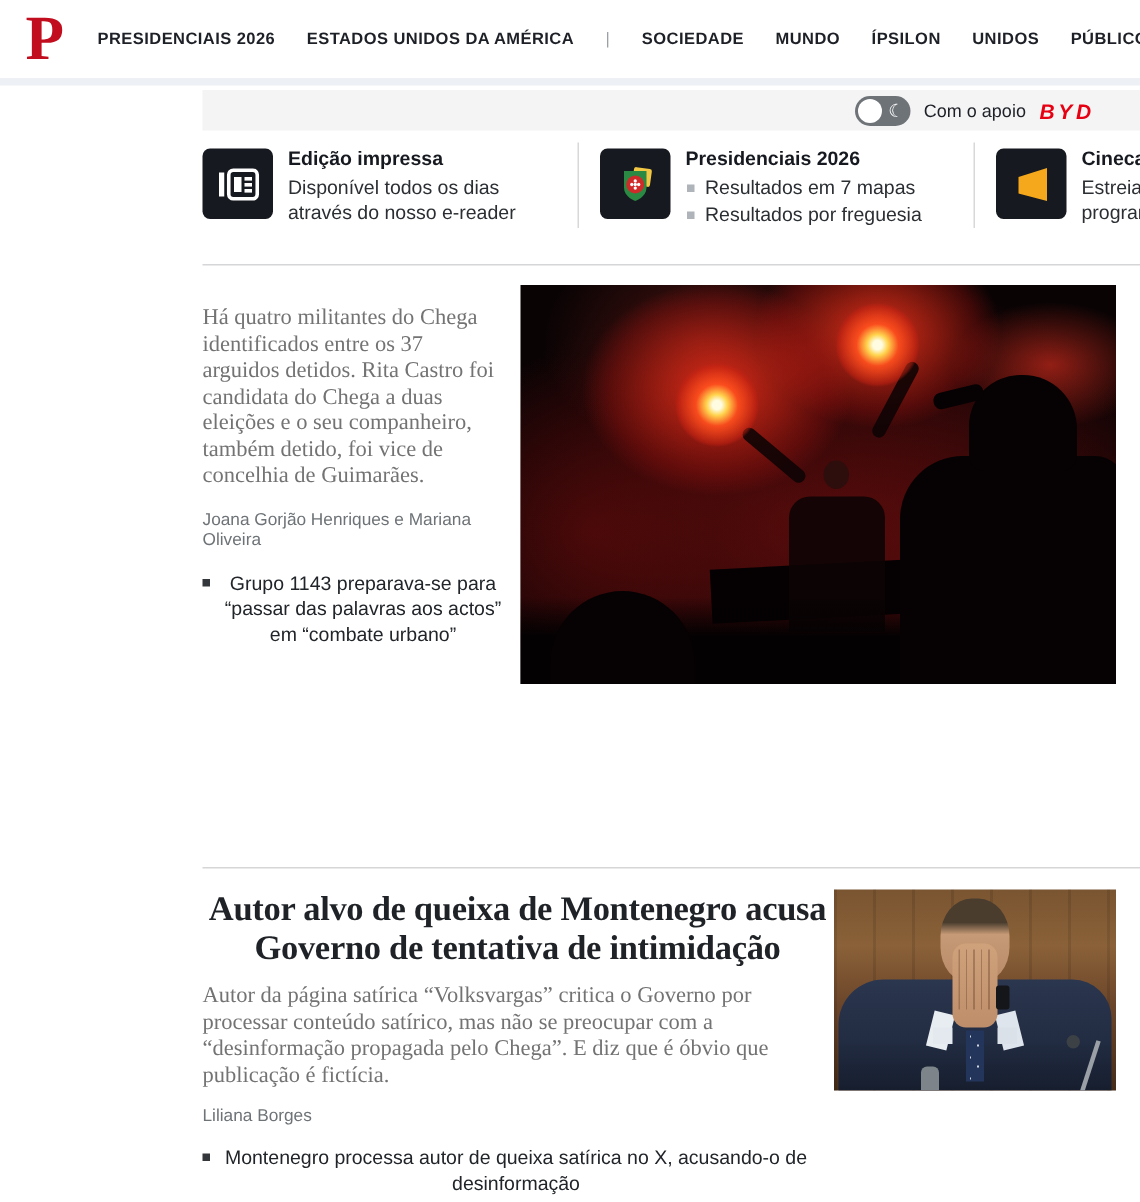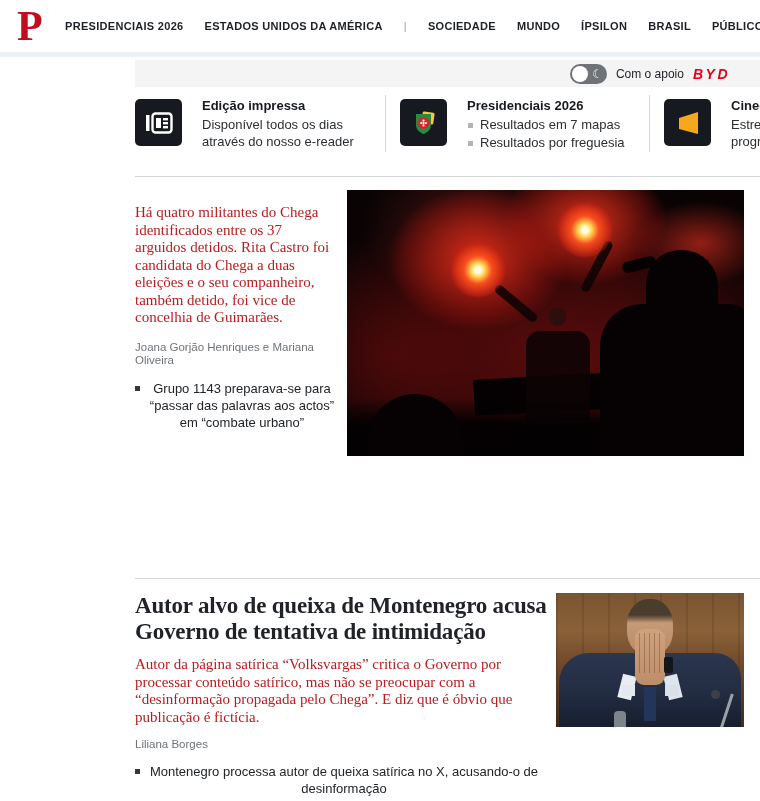--- a/index.html
+++ b/index.html
@@ -20,39 +20,39 @@
   .support-bar { position:absolute; top:60px; left:135px; width:780px; height:27px; background:#f4f4f5; }
   .support-inner { position:absolute; right:185px; top:0; height:27px; display:flex; align-items:center; gap:9px; }
   .toggle { position:relative; width:37px; height:20px; background:#6e7378; border-radius:10px; cursor:pointer; }
   .toggle .knob { position:absolute; left:2px; top:2px; width:16px; height:16px; border-radius:50%; background:#fff; }
   .toggle .moon { position:absolute; right:4px; top:1px; color:#fff; font-size:12px; line-height:18px; }
   .support-label { font-size:12px; color:#1d2026; }
   .sponsor { font-size:14px; font-weight:800; letter-spacing:2.5px; color:#e60012; font-style:italic; }
 
   
   .promo-row { position:absolute; top:95px; left:135px; width:780px; display:flex; }
-  .promo { width:235px; margin-right:15px; display:flex; gap:20px; }
+  .promo { width:235px; margin-right:15px; display:flex; gap:10px; }
   .promo + .promo { border-left:1px solid #d8d8d8; padding-left:14px; width:249px; }
   .promo-icon { flex-shrink:0; width:47px; height:47px; margin-top:4px; background:#16191f; border-radius:5px;
     display:flex; align-items:center; justify-content:center; }
   .promo-title { font-size:13px; font-weight:bold; color:#16191f; margin:3px 0 3px; cursor:pointer; }
   .promo-desc { font-size:13px; line-height:17px; color:#2b2f33; }
   .promo-list { list-style:none; }
   .promo-list li { position:relative; padding-left:13px; font-size:13px; line-height:18px; color:#2b2f33; cursor:pointer; }
   .promo-list li::before { content:""; position:absolute; left:1px; top:7px; width:5px; height:5px; background:#aeb4ba; }
 
   
   .rule { position:absolute; left:135px; width:780px; border-top:1px solid #d5d6d8; }
 
   
   .article1 { position:absolute; top:190px; left:135px; width:780px; }
   .a1-text { position:absolute; left:0; top:1px; width:201px; }
   .headline { font-family:"Liberation Serif", serif; font-weight:bold; color:#1f2226; cursor:pointer; }
   .a1-text .headline { font-size:24px; line-height:26.5px; letter-spacing:-.3px; }
-  .summary { font-family:"Liberation Serif", serif; color:#b91c1c; }
+  .summary { font-family:"Liberation Serif", serif; color:#737373; }
   .a1-text .summary { margin-top:13px; font-size:15px; line-height:17.5px; }
   .byline { margin-top:14px; font-size:11.5px; line-height:13.5px; color:#6e7377; }
   .related { margin-top:12px; display:flex; gap:8px; cursor:pointer;text-align:center; }
   .related .sq { flex-shrink:0; width:5px; height:5px; margin-top:6px; background:#33373b; }
   .related .rel-text { font-size:13px; line-height:17px; color:#212529; }
 
   
   .photo1 { position:absolute; left:212px; top:0; width:397px; height:266px; overflow:hidden; cursor:pointer;
     background:
       radial-gradient(ellipse 120px 95px at 33% 26%, rgba(255,50,25,.8), rgba(160,20,15,.35) 60%, transparent 75%),
@@ -76,21 +76,21 @@
   .sil-body { right:-6px; bottom:0; width:150px; height:152px; border-radius:42px 20px 0 0; }
   .sil-head { right:26px; bottom:142px; width:72px; height:64px; border-radius:34px 36px 10px 10px; }
   .sil-brim { right:88px; bottom:186px; width:34px; height:11px; border-radius:5px; transform:rotate(-14deg); }
   .banner { left:32%; bottom:17%; width:47%; height:36px; transform:rotate(-3deg); background:#050103; }
   .crowd { left:0; bottom:0; width:100%; height:58px; background:linear-gradient(to top, #040102 55%, transparent); }
   .crowd-head { left:5%; bottom:0; width:96px; height:62px; border-radius:48px 48px 0 0; }
 
   
   .article2 { position:absolute; top:578px; left:135px; width:780px; }
   .a2-text { position:absolute; left:0; top:15px; width:420px; }
-  .a2-text .headline { font-size:23px; line-height:26px; letter-spacing:-.2px; }
+  .a2-text .headline { font-size:23px; line-height:26px; letter-spacing:-.2px;text-align:center; }
   .a2-text .summary { margin-top:11px; font-size:15px; line-height:17.5px; width:418px; }
   .a2-text .byline { margin-top:12px; }
   .a2-text .related { margin-top:11px; width:405px; }
 
   
   .photo2 { position:absolute; left:421px; top:15px; width:188px; height:134px; overflow:hidden; cursor:pointer;
     background:
       repeating-linear-gradient(90deg, rgba(0,0,0,.10) 0 2px, transparent 2px 26px),
       linear-gradient(180deg, #7a5531 0%, #8a6138 28%, #6b452a 58%, #452c19 100%); }
   .p2 { position:absolute; }
@@ -121,21 +121,21 @@
 
   <div class="header">
     <div class="logo">P</div>
     <div class="nav">
       <span>PRESIDENCIAIS 2026</span>
       <span>ESTADOS UNIDOS DA AMÉRICA</span>
       <span class="sep">|</span>
       <span>SOCIEDADE</span>
       <span>MUNDO</span>
       <span>ÍPSILON</span>
-      <span>BRASIL</span>
+      <span>UNIDOS</span>
       <span>PÚBLICO BRASIL</span>
 
     </div>
   </div>
   <div class="subheader-strip"></div>
 
   <div class="support-bar">
     <div class="support-inner">
       <div class="toggle">
         <div class="knob"></div>

